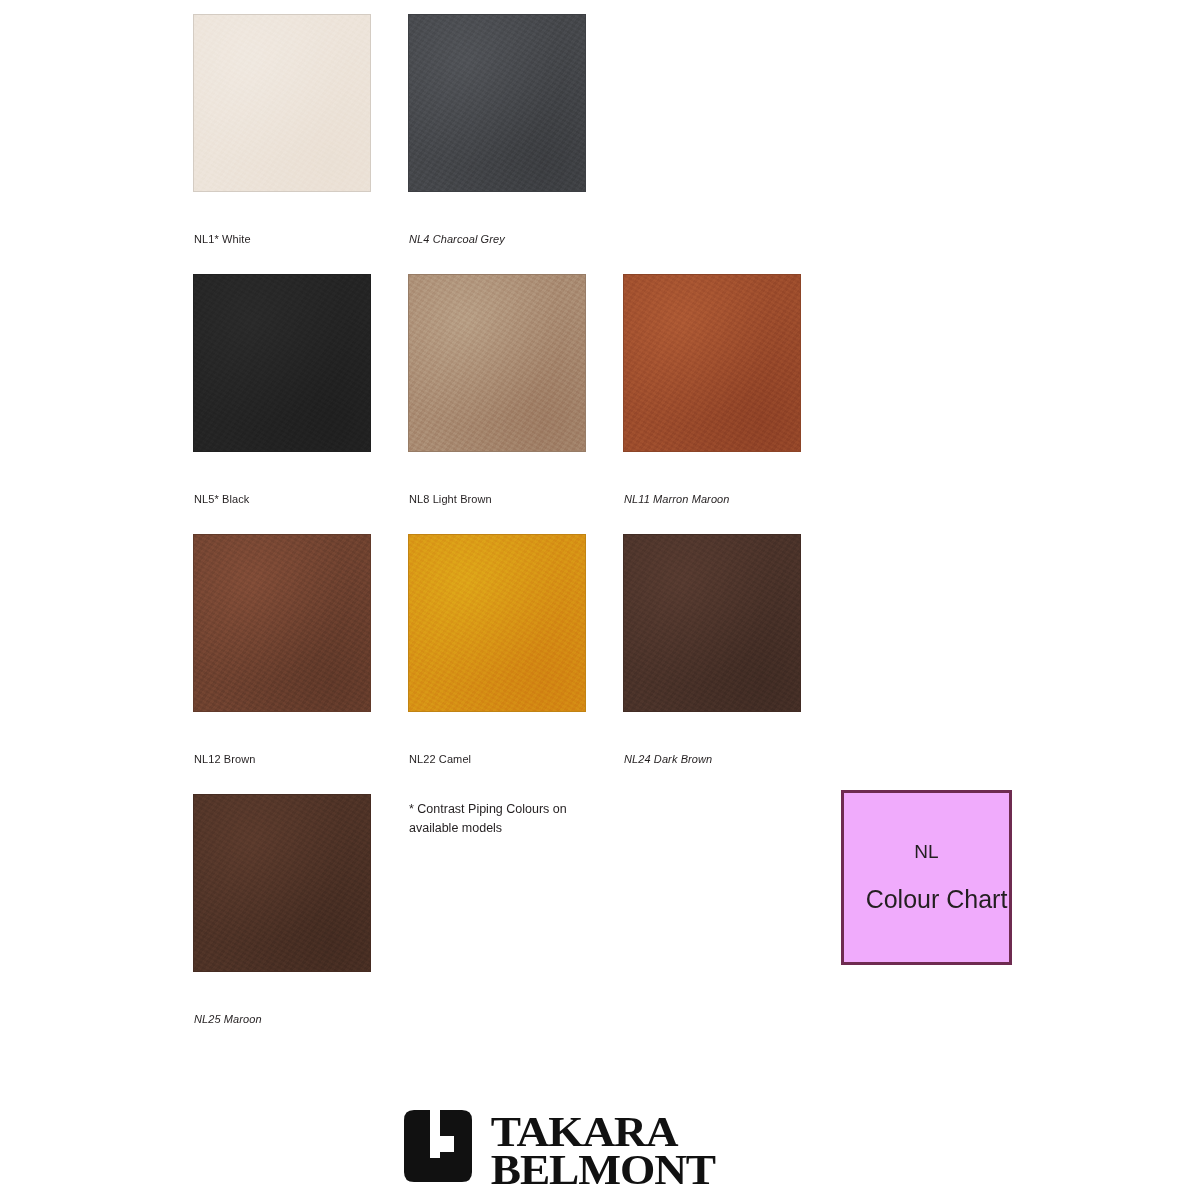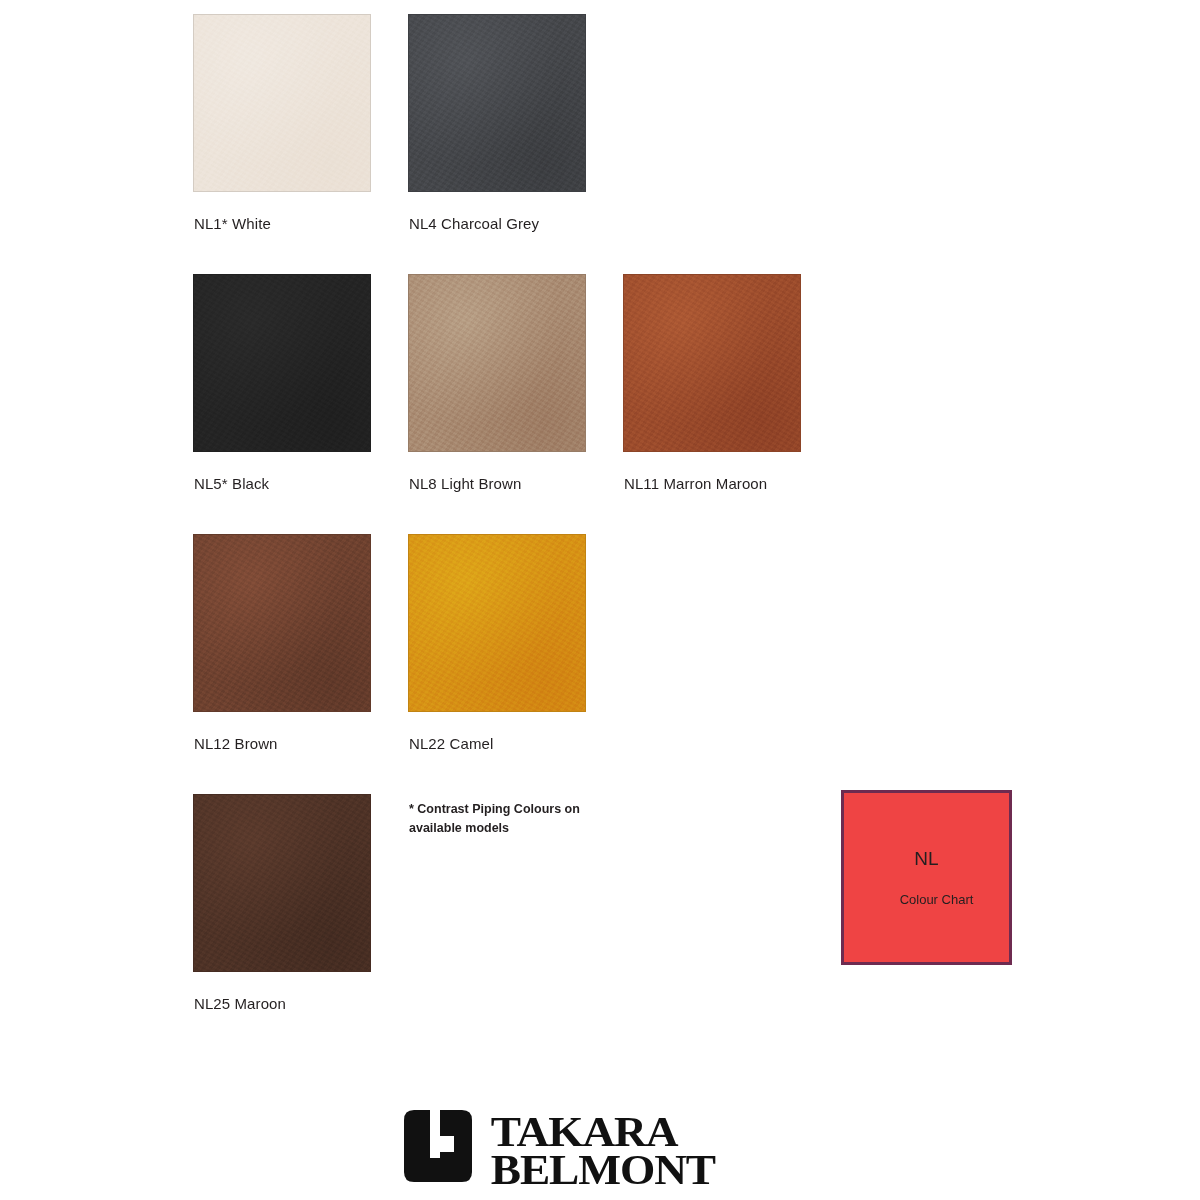--- a/index.html
+++ b/index.html
@@ -35,21 +35,21 @@
   .row {
     display: flex;
     height: 260px;
   }
 
   .cell {
     width: 213px;
     margin-right: 2px;
     position: relative;
   }
-  .cell:last-child { margin-right: 0; }
+  .cell:last-child { margin-right: 0; font-style: italic; }
 
   .swatch {
     width: 178px;
     height: 178px;
     border: 1px solid rgba(0,0,0,0.10);
     position: relative;
     overflow: hidden;
   }
 
   
@@ -62,60 +62,59 @@
       radial-gradient(ellipse at 78% 84%, rgba(0,0,0,0.13), rgba(0,0,0,0) 62%),
       repeating-linear-gradient(28deg, rgba(255,255,255,0.035) 0 2px, rgba(0,0,0,0.035) 2px 4px),
       repeating-linear-gradient(-54deg, rgba(255,255,255,0.03) 0 3px, rgba(0,0,0,0.03) 3px 6px);
     mix-blend-mode: overlay;
     pointer-events: none;
   }
 
   .label {
     position: absolute;
     left: 1px;
-    top: 201px;
-    font-size: 15px;
+    top: 219px;
+    font-size: 11px;
     letter-spacing: 0.1px;
     white-space: nowrap;
     color: #231f20;
   }
 
   
   .footnote {
     position: absolute;
     left: 409px;
     top: 800px;
     width: 185px;
     font-size: 12.5px;
     line-height: 1.55;
     color: #231f20;
-    font-weight: bold;
   }
 
   
   .chartbox {
     position: absolute;
     left: 841px;
     top: 790px;
     width: 171px;
     height: 175px;
     border: 3px solid #6e2b50;
-    background: #ef4444;
+    background: #f0abfc;
     display: flex;
     flex-direction: column;
     align-items: center;
     justify-content: center;
   }
   .chartbox .cb-line1 {
     font-size: 19px;
     margin-bottom: 22px;
     color: #231f20;
   }
   .chartbox .cb-line2 {
-    font-size: 13px;
+    font-size: 25px;
     color: #231f20;
     margin-left: 20px;
   }
 
   
   .logo {
     position: absolute;
     left: 400px;
     top: 1106px;
     width: 400px;
@@ -164,20 +163,24 @@
 
     <div class="row">
       <div class="cell">
         <div class="swatch" style="background-color: rgb(110, 65, 47);"></div>
         <div class="label">NL12 Brown</div>
       </div>
       <div class="cell">
         <div class="swatch" style="background-color: rgb(215, 146, 21);"></div>
         <div class="label">NL22 Camel</div>
       </div>
+      <div class="cell">
+        <div class="swatch" style="background-color: rgb(74, 50, 41);"></div>
+        <div class="label">NL24 Dark Brown</div>
+      </div>
     </div>
 
     <div class="row">
       <div class="cell">
         <div class="swatch" style="background-color: rgb(78, 50, 38);"></div>
         <div class="label">NL25 Maroon</div>
       </div>
     </div>
 
   </div>

